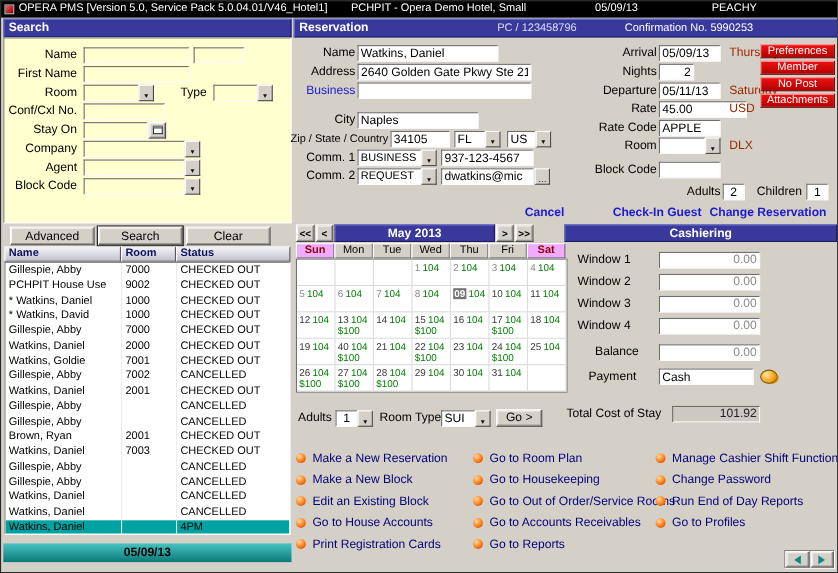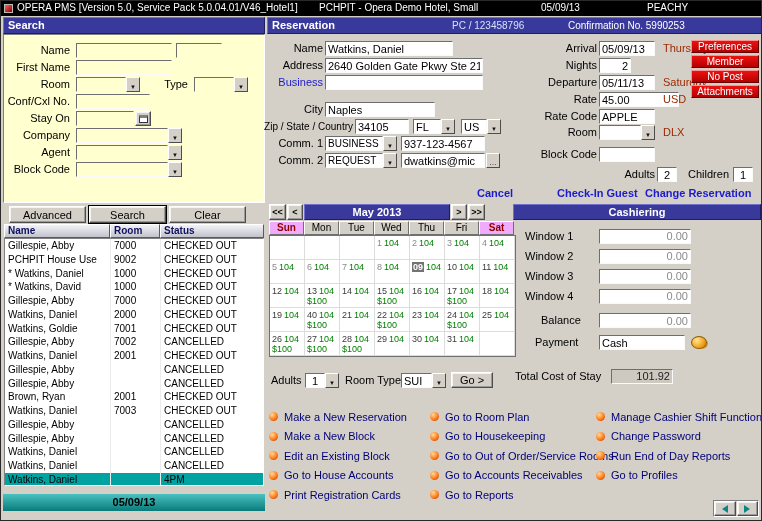--- a/index.html
+++ b/index.html
@@ -624,21 +624,21 @@
       </div>
 
     <span class="pa lbl" style="left:274px; top:296px;">Balance</span>
     <input class="pa fld cash-val" style="left: 332px; top: 296px;" value="0.00">
 
     <span class="pa lbl" style="left:268px; top:318px;">Payment</span>
     <input class="pa fld" style="left: 332px; top: 318px; width: 86px;" value="Cash">
     <span class="money-icon"></span>
 
     <span class="pa lbl" style="left:248px; top:352px;">Total Cost of Stay</span>
-    <div class="pa fld total-val" style="left:344px; top:352px; width:62px;">101.92</div>
+    <div class="pa fld total-val" style="left:344px; top:352px; width:80px;">101.92</div>
 
     <div class="qlinks">
         <div class="qcol">
           <div class="qitem">
             <span class="bullet"></span>
             <span class="qtext">Make a New Reservation</span>
           </div>
           <div class="qitem">
             <span class="bullet"></span>
             <span class="qtext">Make a New Block</span>

